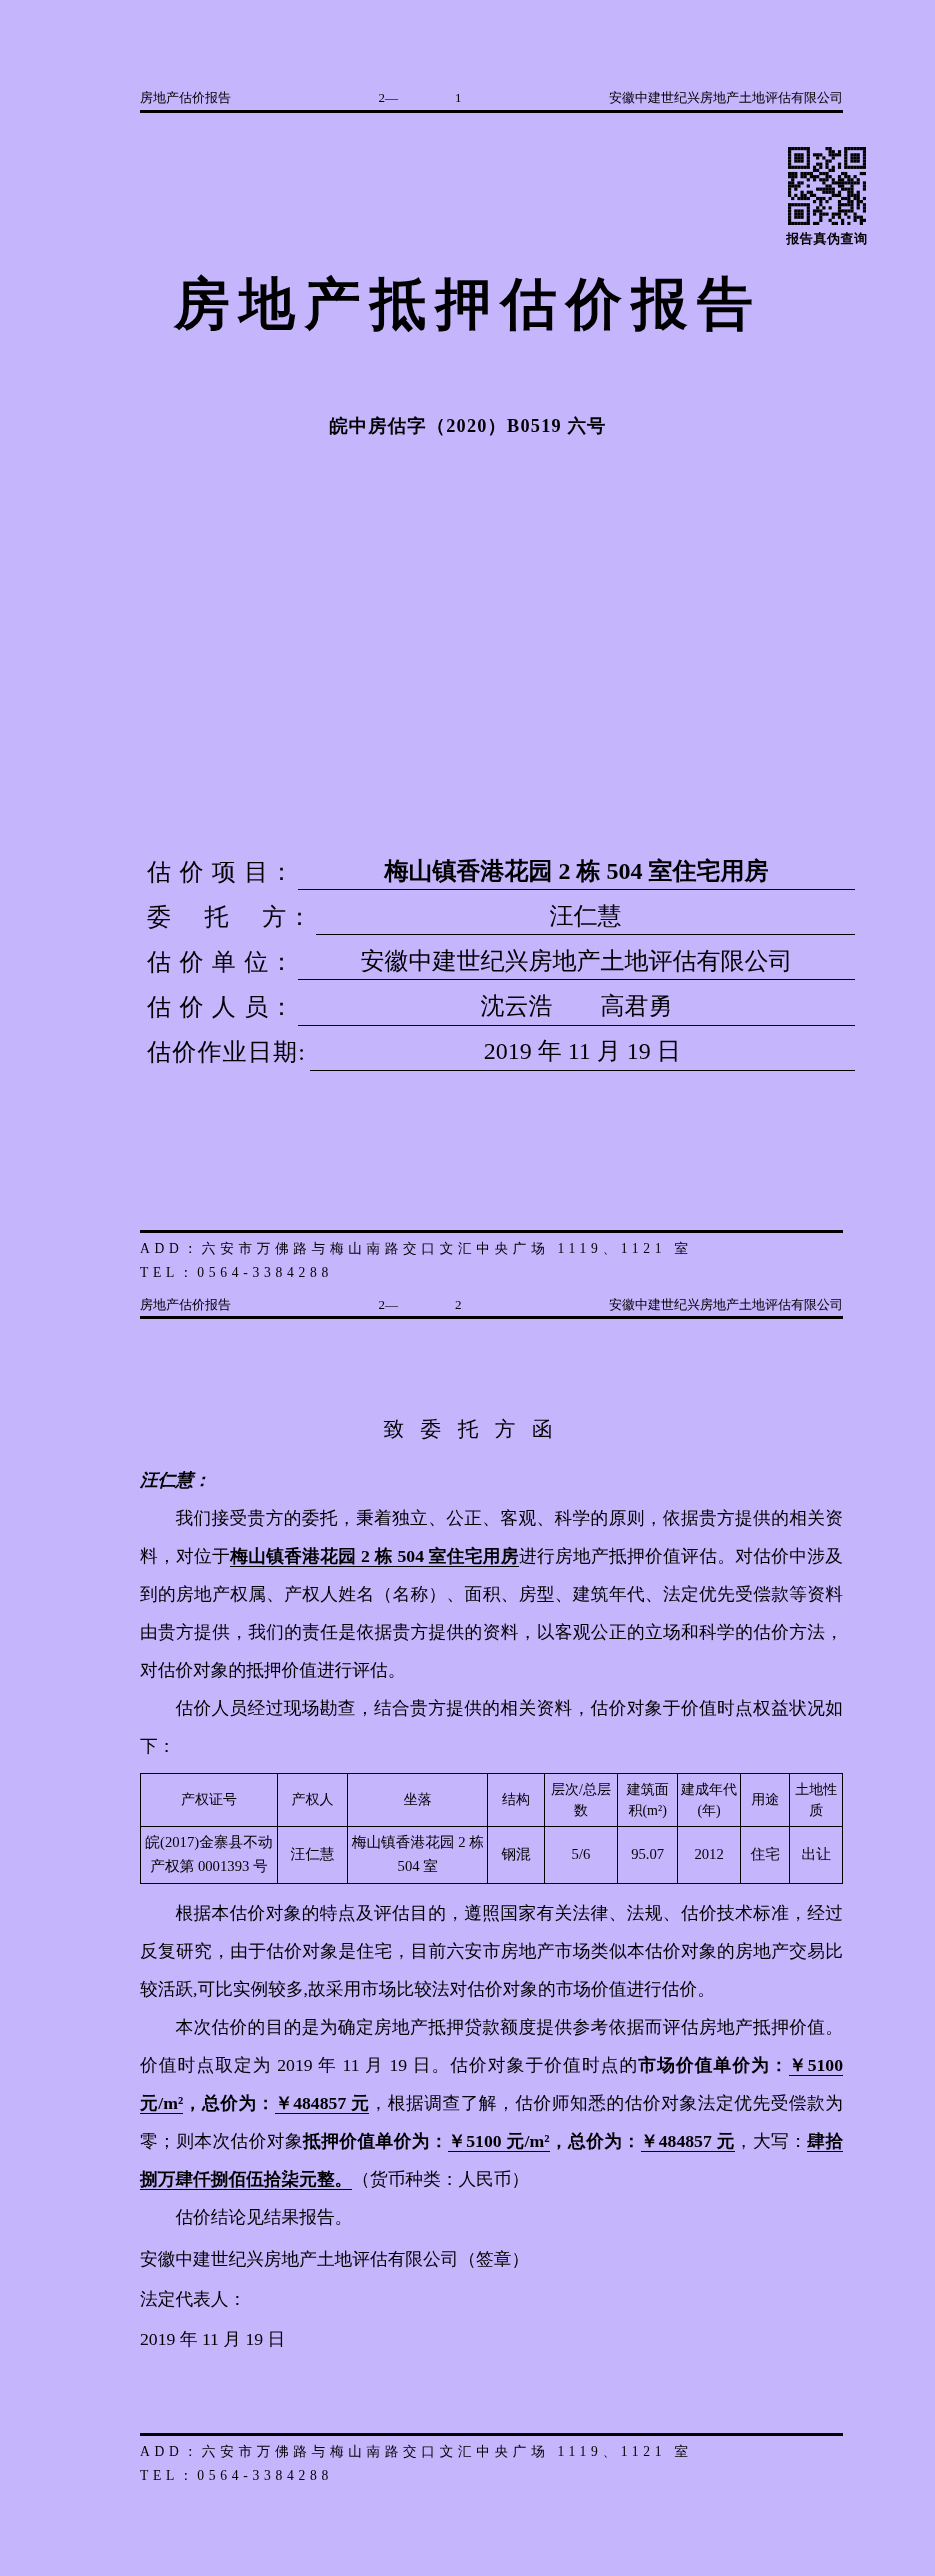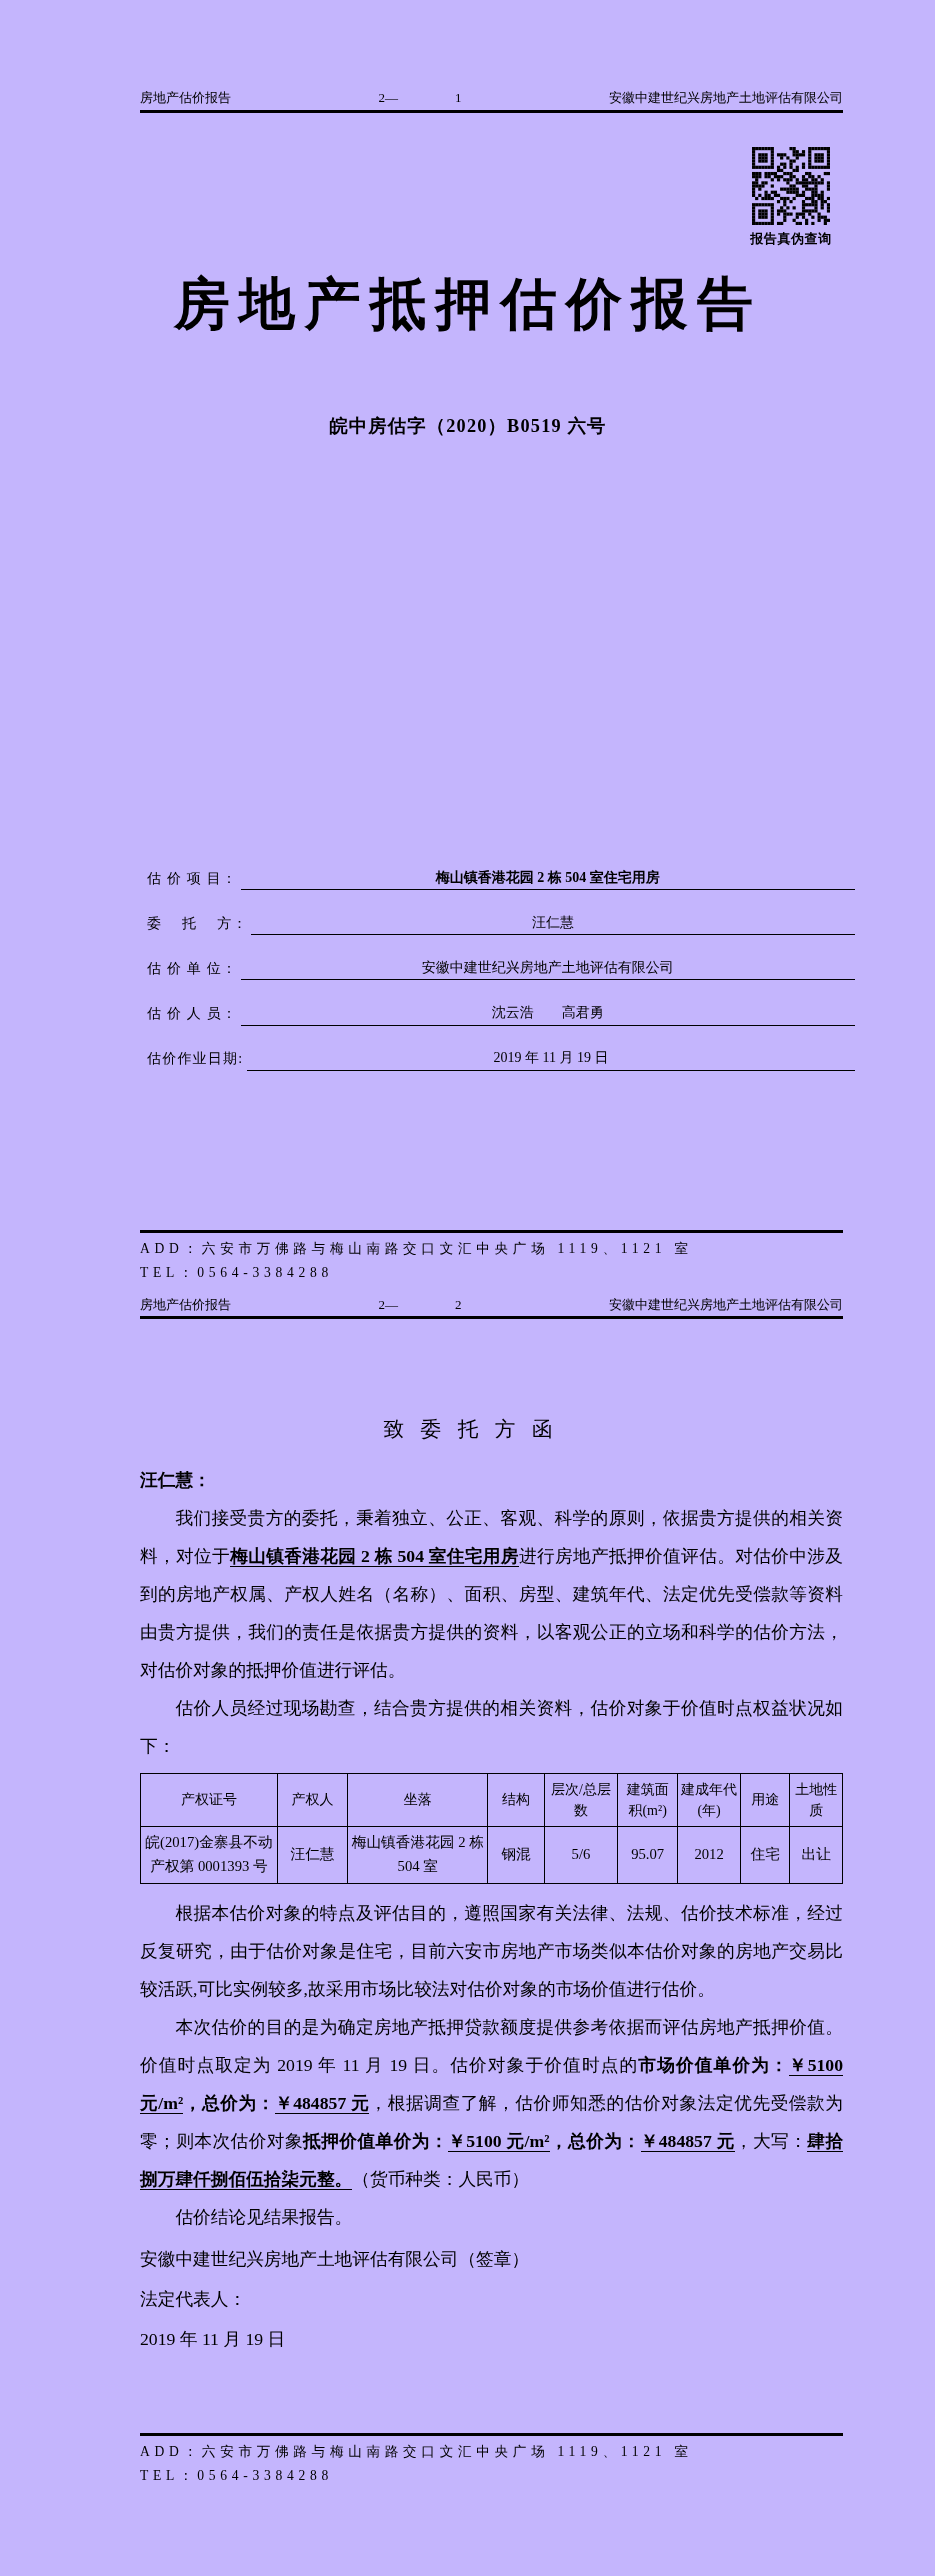--- a/index.html
+++ b/index.html
@@ -20,34 +20,34 @@
   .runhead .pgroup{display:flex;gap:57px;}
   .hrule{left:140px;width:703px;height:2.9px;background:#000;}
   
   .qrwrap{left:747px;width:88px;text-align:center;}
   .qr{width:78px;height:78px;margin:0 auto;display:block;}
   .qrcap{font-size:13px;font-weight:bold;margin-top:5.3px;letter-spacing:0.6px;white-space:nowrap;}
   
   .title{left:0;width:936px;text-align:center;font-size:56px;font-weight:bold;letter-spacing:9.4px;white-space:nowrap;}
   .docno{left:0;width:936px;text-align:center;font-size:18.3px;font-weight:bold;letter-spacing:1.2px;margin-top:44px;}
   .fields{left:147px;width:708px;}
-  .field{display:flex;align-items:flex-end;height:34px;margin-bottom:11.2px;font-size:14px;}
+  .field{display:flex;align-items:flex-end;height:34px;margin-bottom:11.2px;font-size:24px;}
   .field .flabel{white-space:nowrap;padding-right:3.5px;padding-bottom:2.4px;letter-spacing:1.2px;}
   .field .fline{flex:1;border-bottom:1.8px solid #000;text-align:center;padding-bottom:2.4px;white-space:nowrap;}
   .field .fline.bold{font-weight:bold;}
   
   .foot{left:140px;width:703px;font-size:13.6px;letter-spacing:4.7px;white-space:nowrap;}
   
   .heading{left:0;width:936px;text-align:center;font-size:20.6px;letter-spacing:16.5px;text-indent:16.5px;}
   .body2{
     left:140px;width:703px;
     font-size:17.7px;line-height:38px;text-align:justify;
   }
   .body2 p{margin:0;text-indent:2em;}
-  .body2 .saluto{font-weight:bold;text-indent:0;}
+  .body2 .saluto{font-weight:bold;text-indent:0;font-style:italic;}
   .b{font-weight:bold;}
   .u{border-bottom:1.8px solid #000;}
   
   table.prop{
     width:100%;border-collapse:collapse;margin:8.3px 0 9.4px 0;
     font-size:14px;line-height:21px;text-align:center;
   }
   table.prop th,table.prop td{border:1.2px solid #000;font-weight:normal;padding:4.7px 2.4px;vertical-align:middle;}
   table.prop td{font-size:14.7px;line-height:23.6px;}
   
@@ -64,21 +64,21 @@
   <div class="abs runhead" style="top:87px;">
     <span>房地产估价报告</span>
     <span class="pgroup">
       <span>2—</span>
       <span>1</span>
     </span>
     <span>安徽中建世纪兴房地产土地评估有限公司</span>
   </div>
   <div class="abs hrule" style="top:110px;"></div>
 
-  <div class="abs qrwrap" style="top:147px;">
+  <div class="abs qrwrap" style="top:147px;margin-left:36px;">
     <svg class="qr" viewBox="0 0 25 25">
         <rect x="0" y="0" width="1.02" height="1.02" fill="#000"></rect>
         <rect x="1" y="0" width="1.02" height="1.02" fill="#000"></rect>
         <rect x="2" y="0" width="1.02" height="1.02" fill="#000"></rect>
         <rect x="3" y="0" width="1.02" height="1.02" fill="#000"></rect>
         <rect x="4" y="0" width="1.02" height="1.02" fill="#000"></rect>
         <rect x="5" y="0" width="1.02" height="1.02" fill="#000"></rect>
         <rect x="6" y="0" width="1.02" height="1.02" fill="#000"></rect>
         <rect x="0" y="1" width="1.02" height="1.02" fill="#000"></rect>
         <rect x="6" y="1" width="1.02" height="1.02" fill="#000"></rect>

